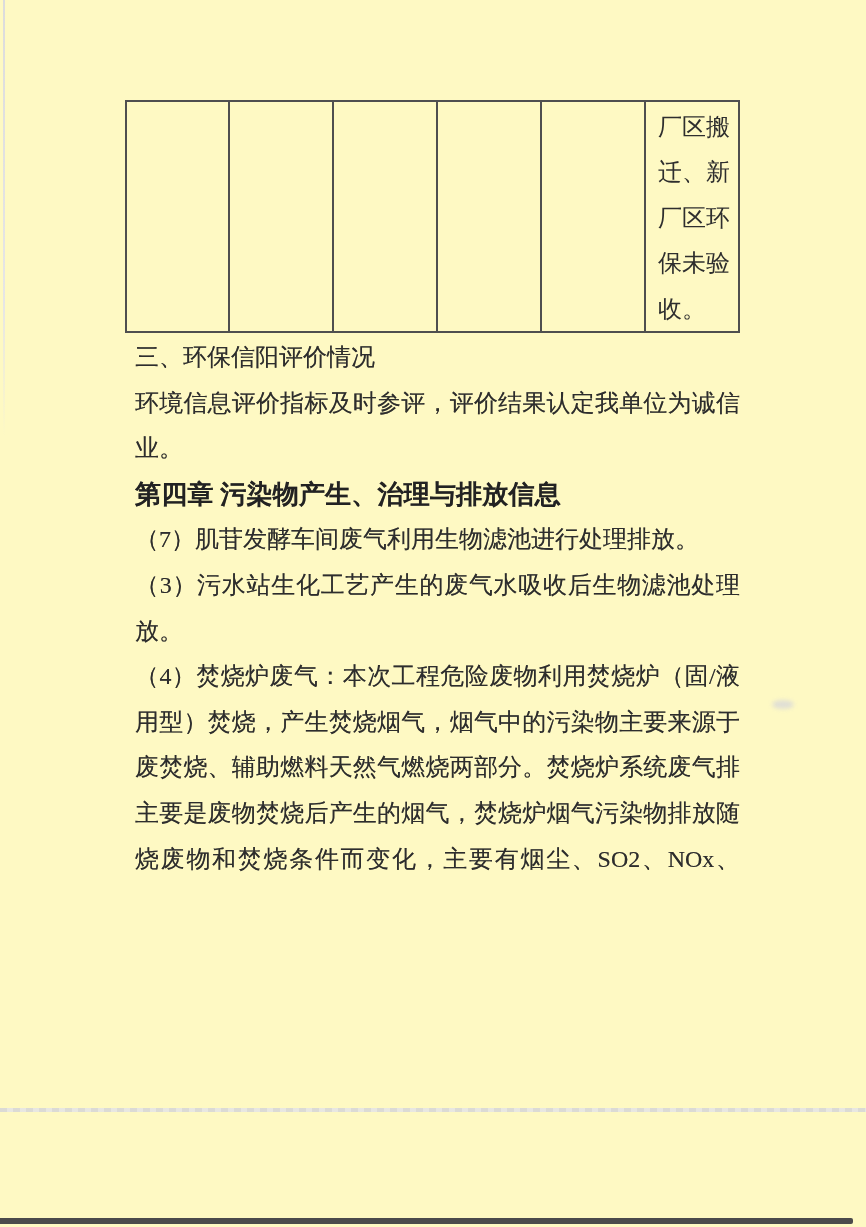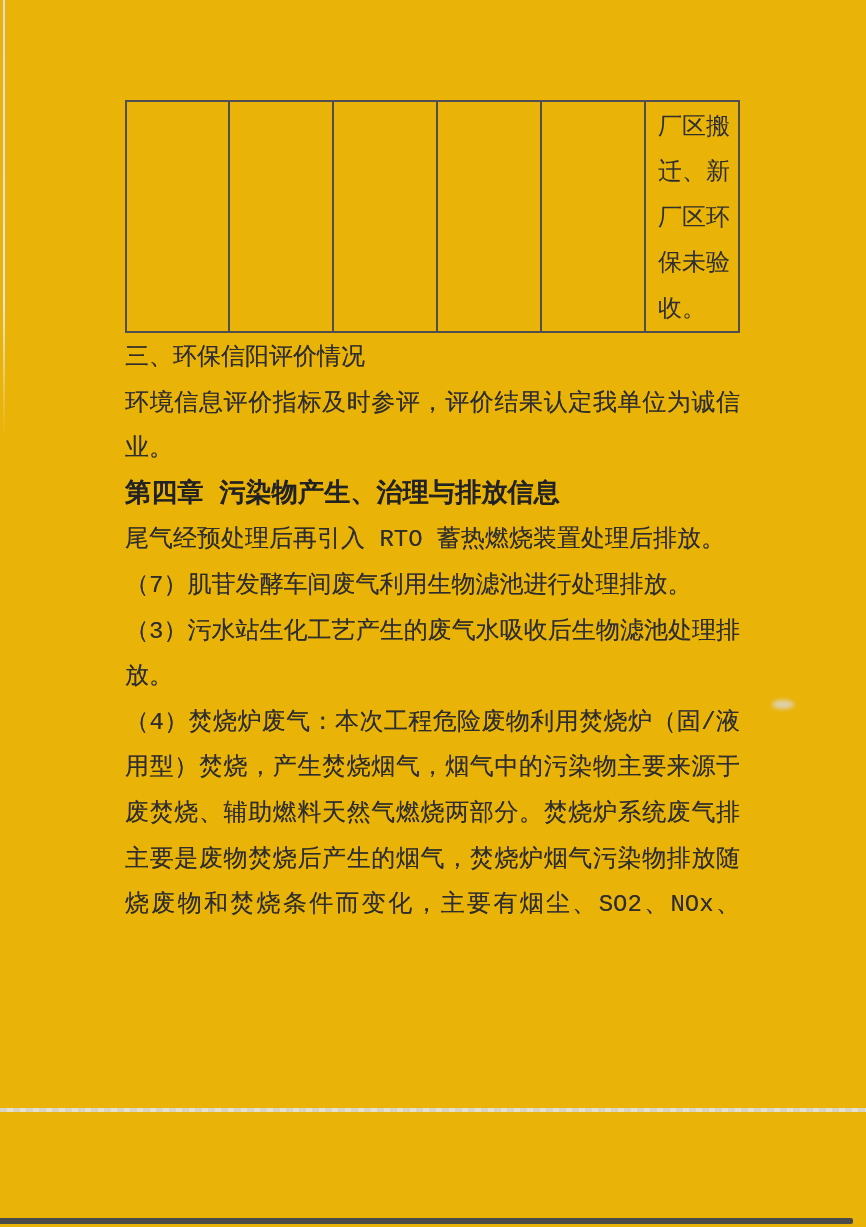--- a/index.html
+++ b/index.html
@@ -4,23 +4,23 @@
 <style>
   html, body {
     margin: 0;
     padding: 0;
     background: #ffffff;
   }
   .page {
     position: relative;
     width: 866px;
     height: 1227px;
-    background: #eab308;
+    background: #fef9c3;
     overflow: hidden;
-    font-family: Liberation Mono, monospace;
+    font-family: Liberation Serif, serif;
     color: #2d2d2d;
   }
 
   
   .scan-edge {
     position: absolute;
     left: 3px; top: 0;
     width: 2px; height: 436px;
     background: linear-gradient(#dcdcdc 0%, #e6e6e6 70%, rgba(230,230,230,0) 100%);
   }
@@ -77,20 +77,21 @@
     position: absolute;
     left: 125px; top: 335px;
     width: 615px;
     font-size: 24px;
   }
   .line {
     height: 45.6px;
     line-height: 45.6px;
     overflow: hidden;
     text-shadow: 0 0 0.4px rgba(45,45,45,0.55);
+    margin-left: 10px;
   }
   .line.justify {
     text-align: justify;
     text-align-last: justify;
     text-justify: distribute;
   }
   .line.indent {
     text-indent: 53px;
   }
   .line.heading {
@@ -113,21 +114,20 @@
       <div class="cell"></div>
       <div class="cell"></div>
       <div class="cell">厂区搬迁、新厂区环保未验收。</div>
     </div>
 
   <div class="content" id="doc-body">
       <div class="line body">三、环保信阳评价情况</div>
       <div class="line body justify">环境信息评价指标及时参评，评价结果认定我单位为诚信企</div>
       <div class="line body">业。</div>
       <div class="line heading">第四章 污染物产生、治理与排放信息</div>
-      <div class="line body">尾气经预处理后再引入 RTO 蓄热燃烧装置处理后排放。</div>
       <div class="line body">（7）肌苷发酵车间废气利用生物滤池进行处理排放。</div>
       <div class="line body justify">（3）污水站生化工艺产生的废气水吸收后生物滤池处理排</div>
       <div class="line body">放。</div>
       <div class="line body justify">（4）焚烧炉废气：本次工程危险废物利用焚烧炉（固/液两</div>
       <div class="line body justify">用型）焚烧，产生焚烧烟气，烟气中的污染物主要来源于固</div>
       <div class="line body justify">废焚烧、辅助燃料天然气燃烧两部分。焚烧炉系统废气排放</div>
       <div class="line body justify">主要是废物焚烧后产生的烟气，焚烧炉烟气污染物排放随焚</div>
       <div class="line body justify">烧废物和焚烧条件而变化，主要有烟尘、SO2、NOx、CO、HCl、</div>
     </div>
 

